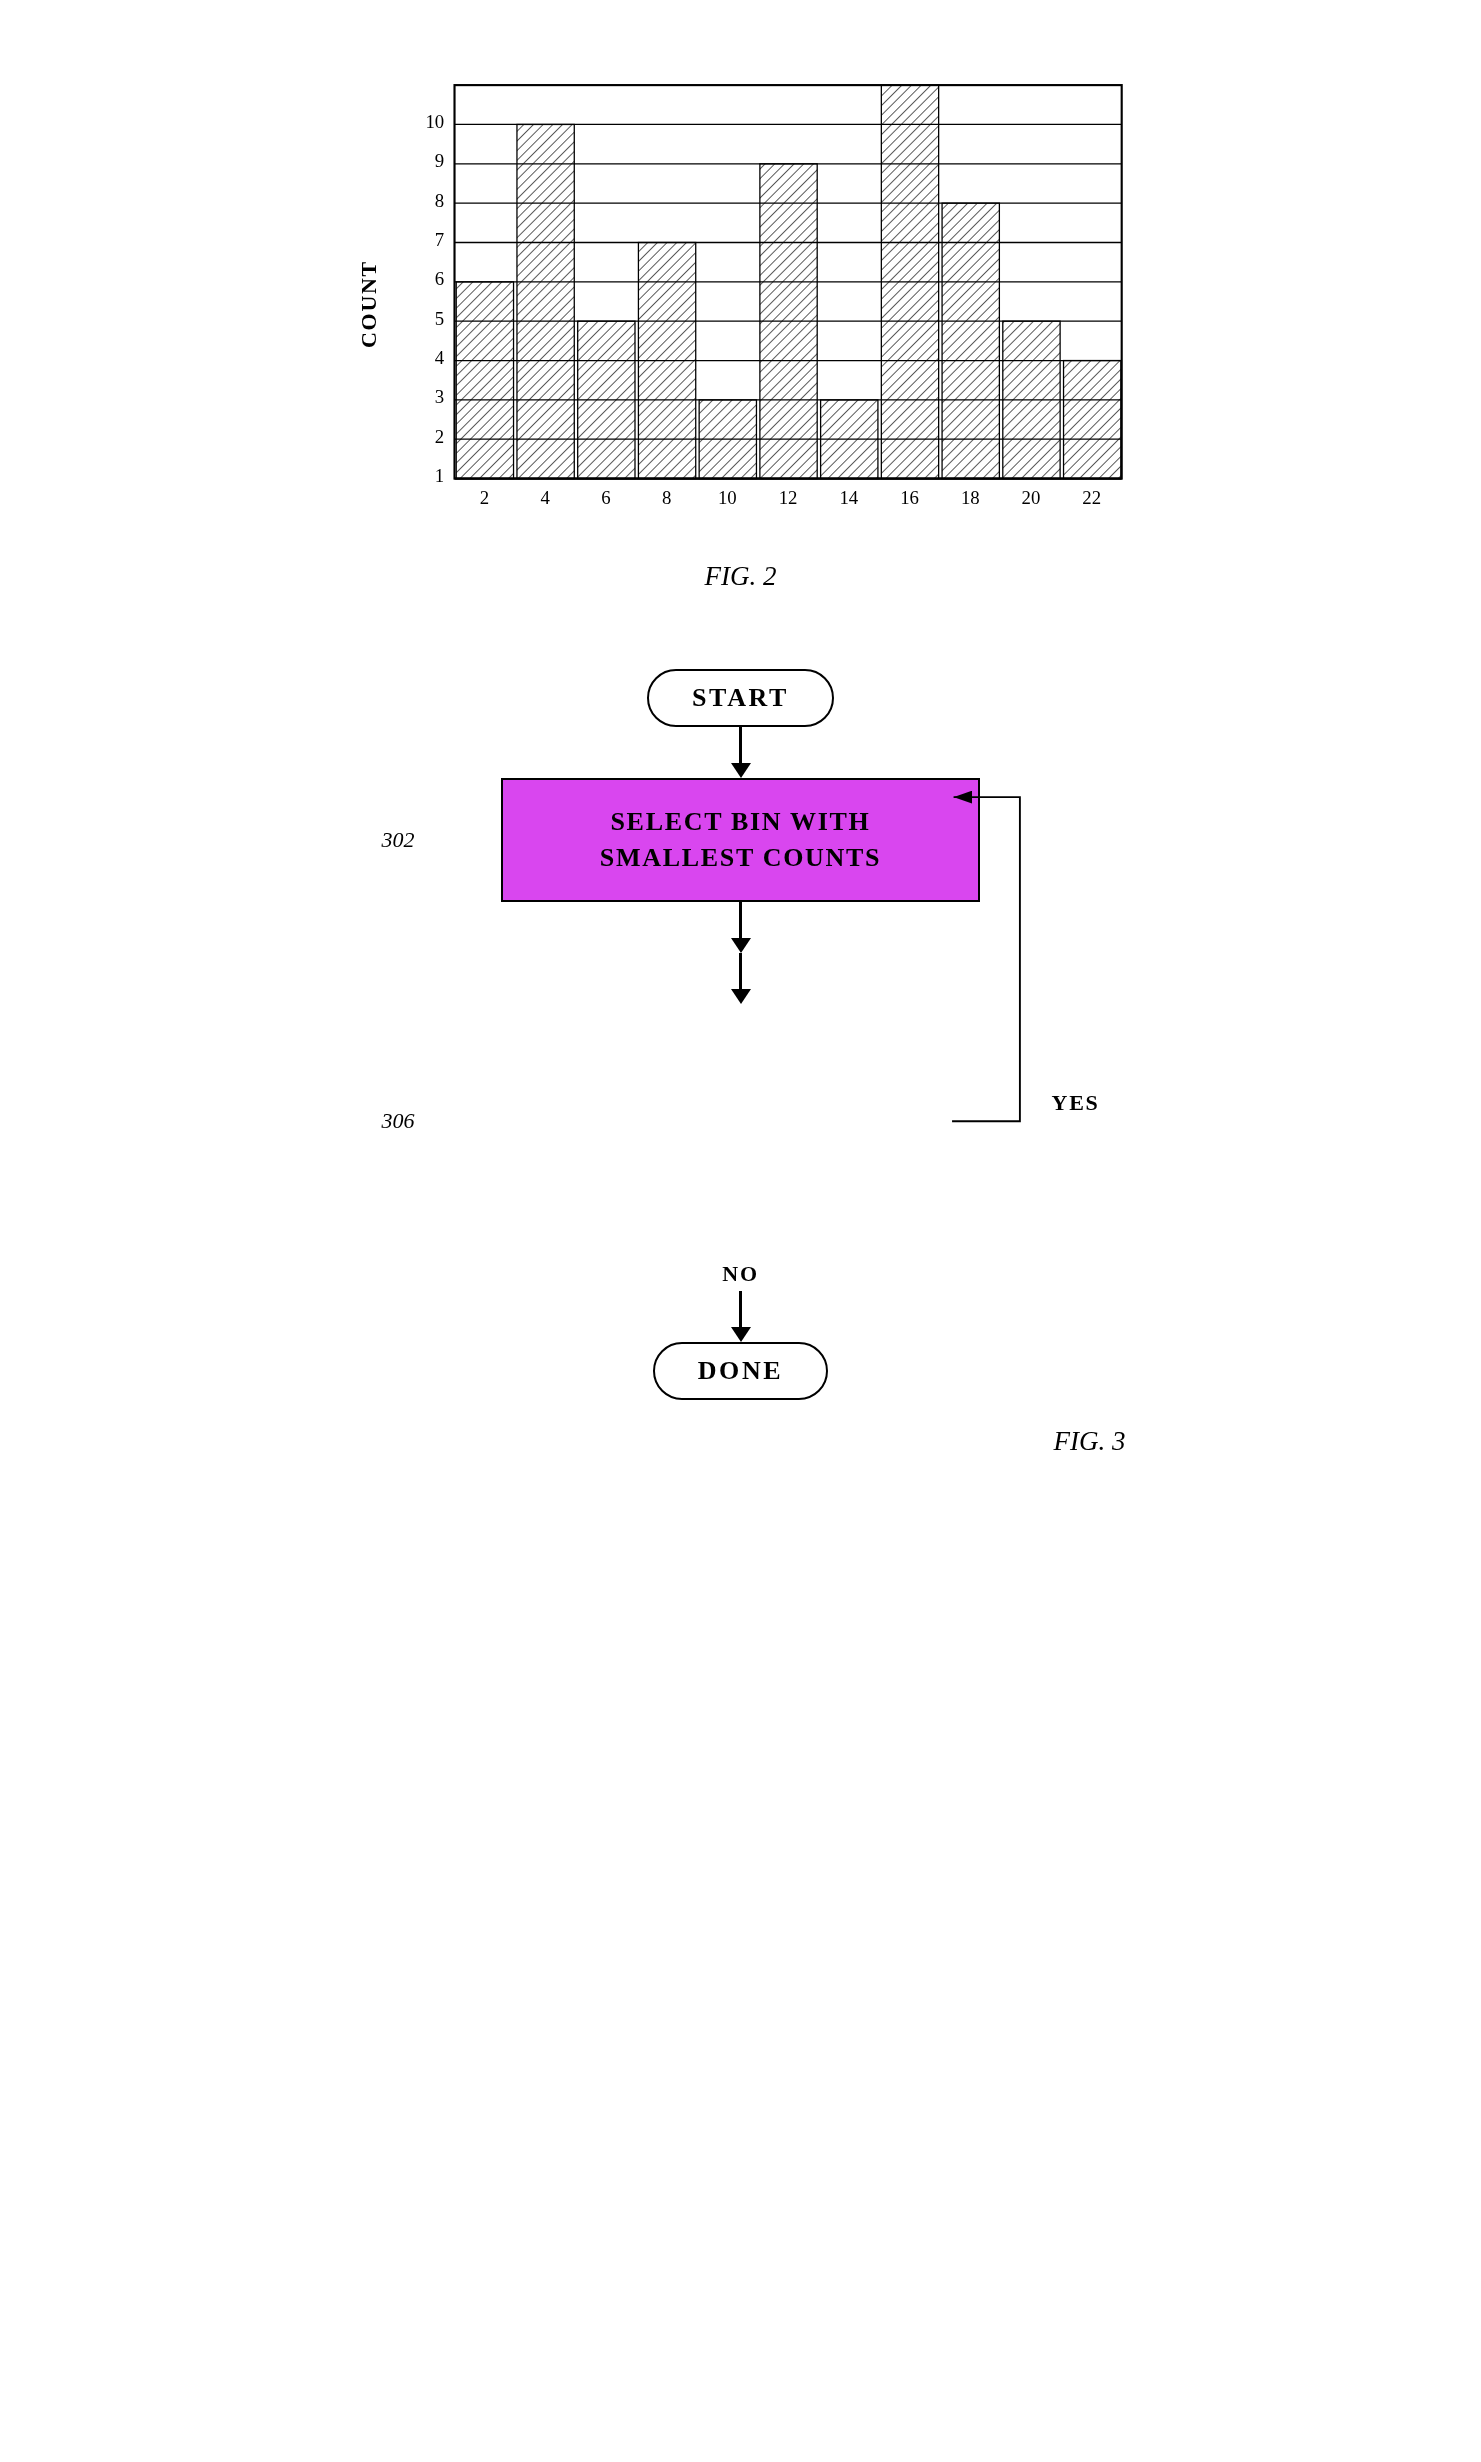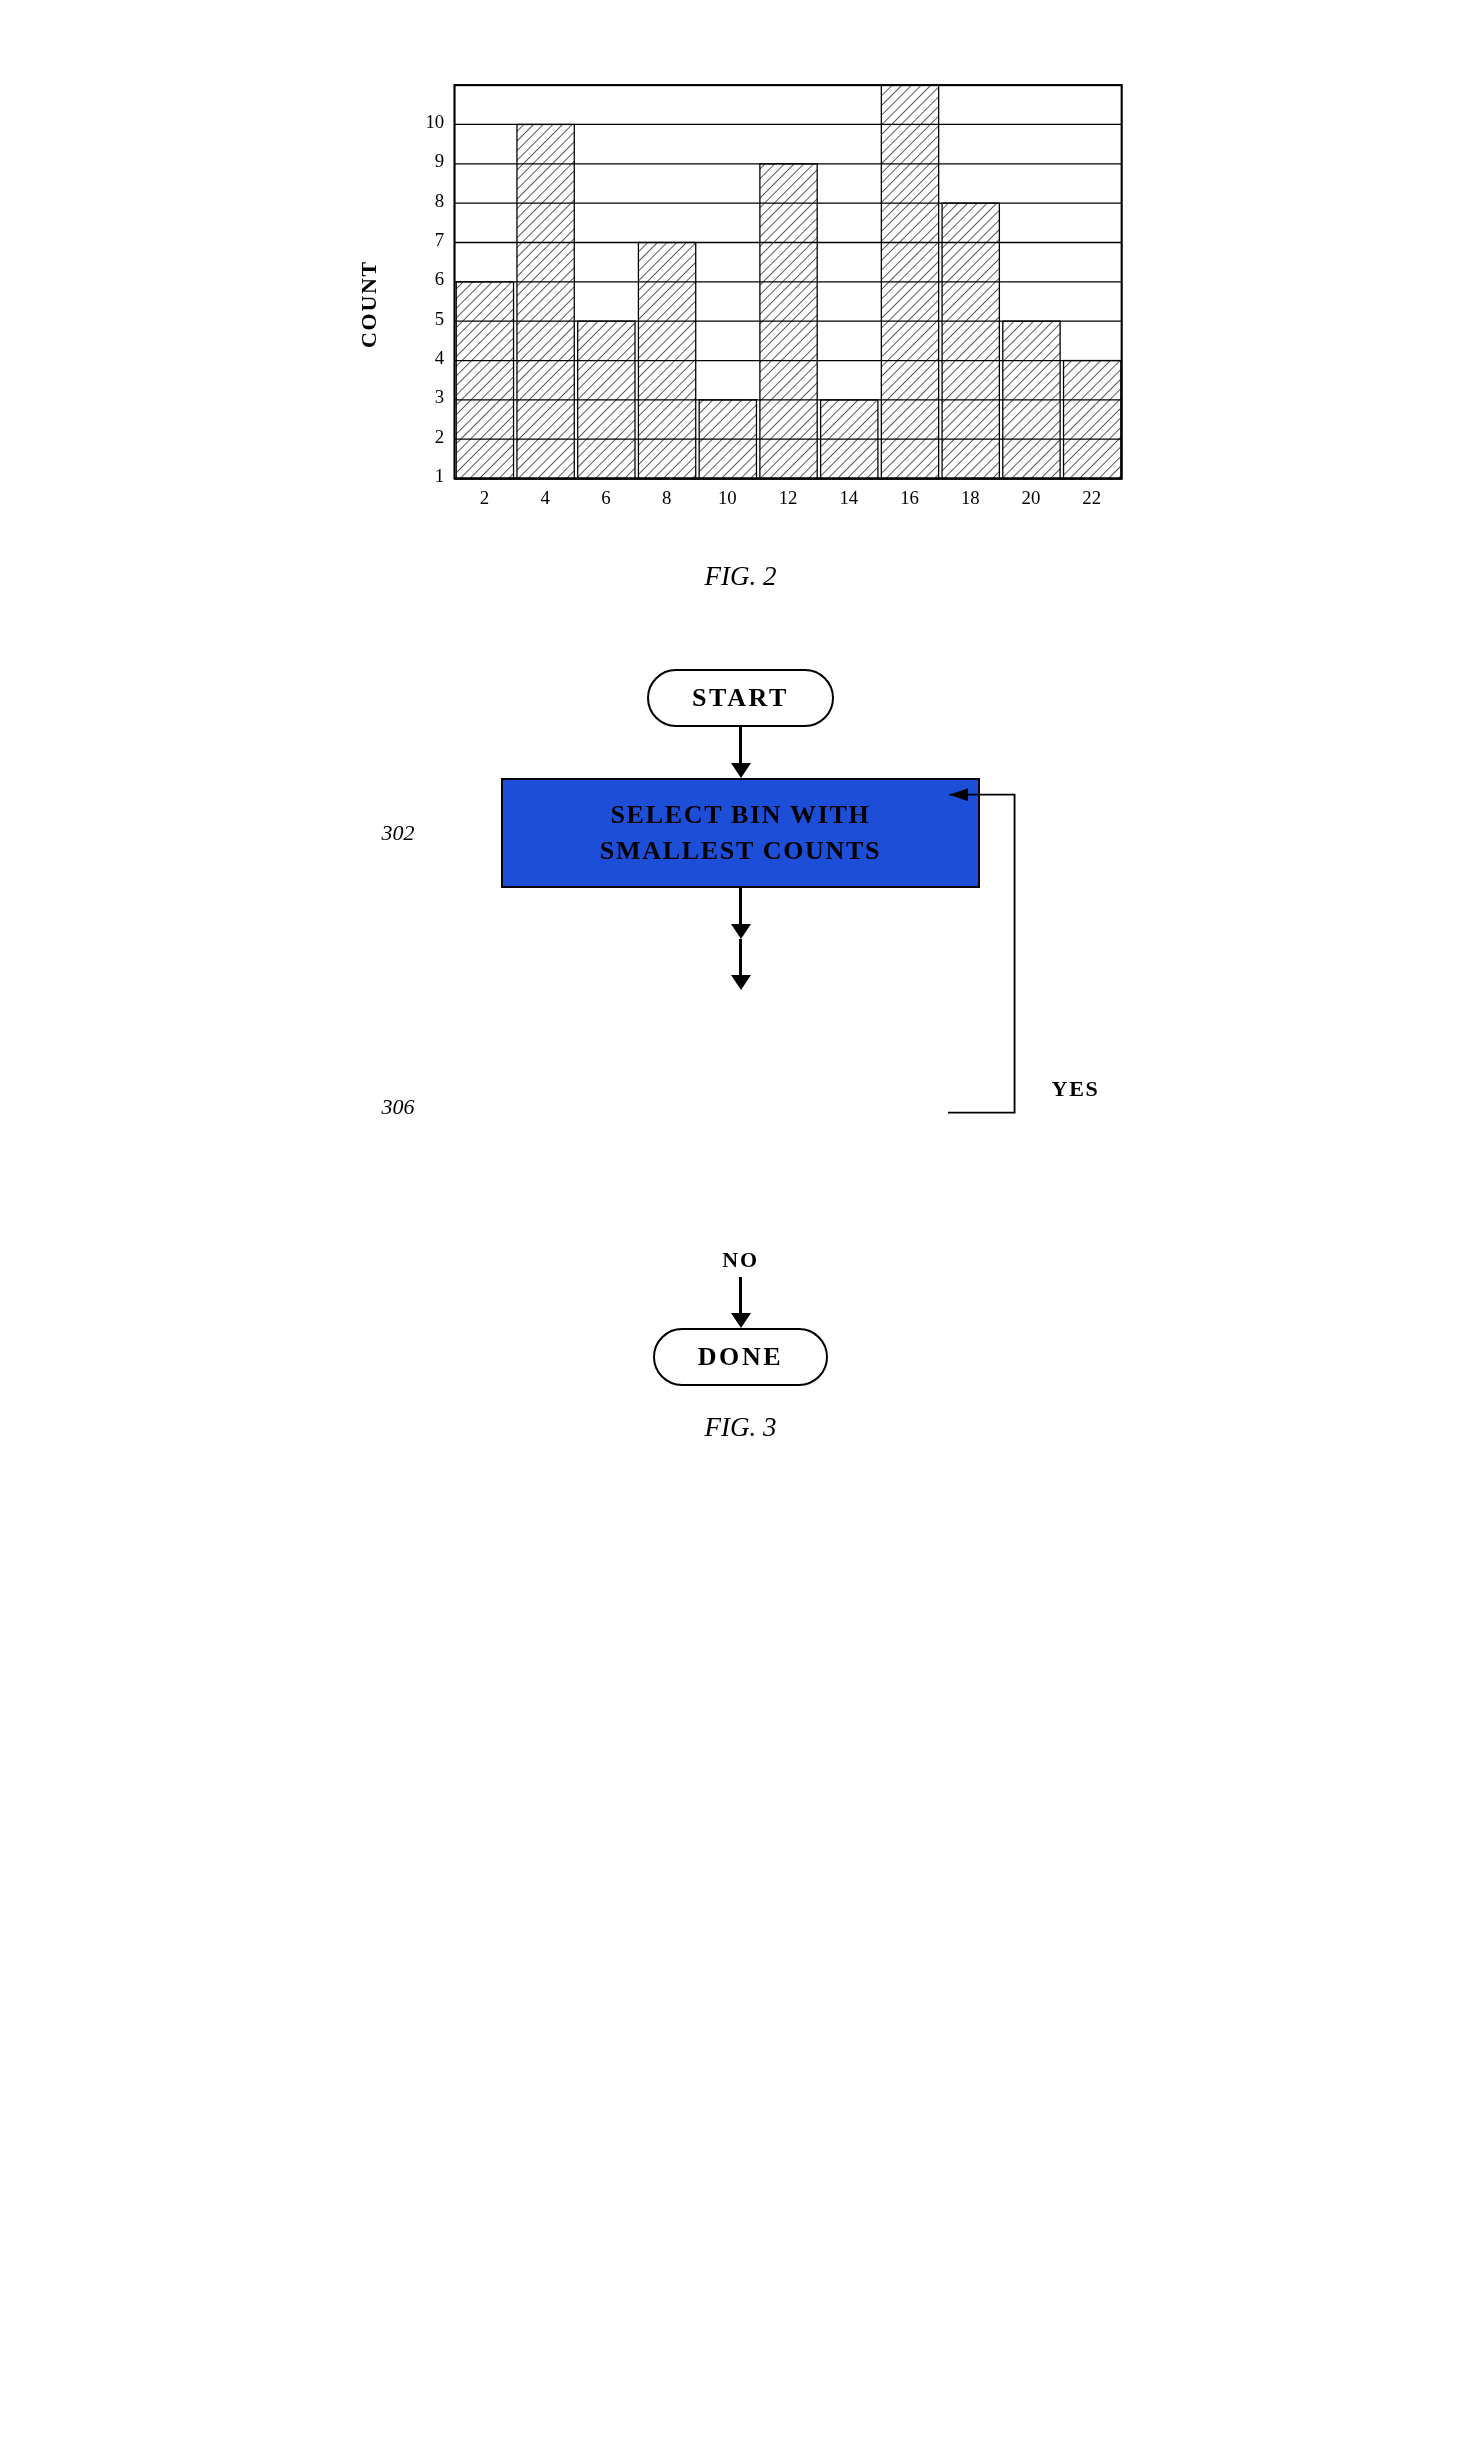--- a/index.html
+++ b/index.html
@@ -60,21 +60,21 @@
       font-style: italic;
       font-size: 27px;
       text-align: center;
       margin-top: 13.7px;
     }
 
     
     .fig3-container {
       display: flex;
       flex-direction: column;
-      align-items: center;
+      align-items: flex-end;
       margin-top: 51px;
       margin-bottom: 34px;
     }
 
     .flowchart {
       display: flex;
       flex-direction: column;
       align-items: center;
       position: relative;
       width: 770px;
@@ -88,25 +88,25 @@
       font-size: 26px;
       font-weight: bold;
       letter-spacing: 2.6px;
       background: #fff;
       white-space: nowrap;
     }
 
     
     .fc-process {
       border: 2.6px solid #000;
-      padding: 17px 34px;
+      padding: 24px 34px;
       font-size: 26px;
       font-weight: bold;
       letter-spacing: 1.7px;
-      background: #1d4ed8;
+      background: #d946ef;
       text-align: center;
       width: 479px;
       line-height: 1.4;
     }
 
     
     .fc-arrow-down {
       display: flex;
       flex-direction: column;
       align-items: center;

